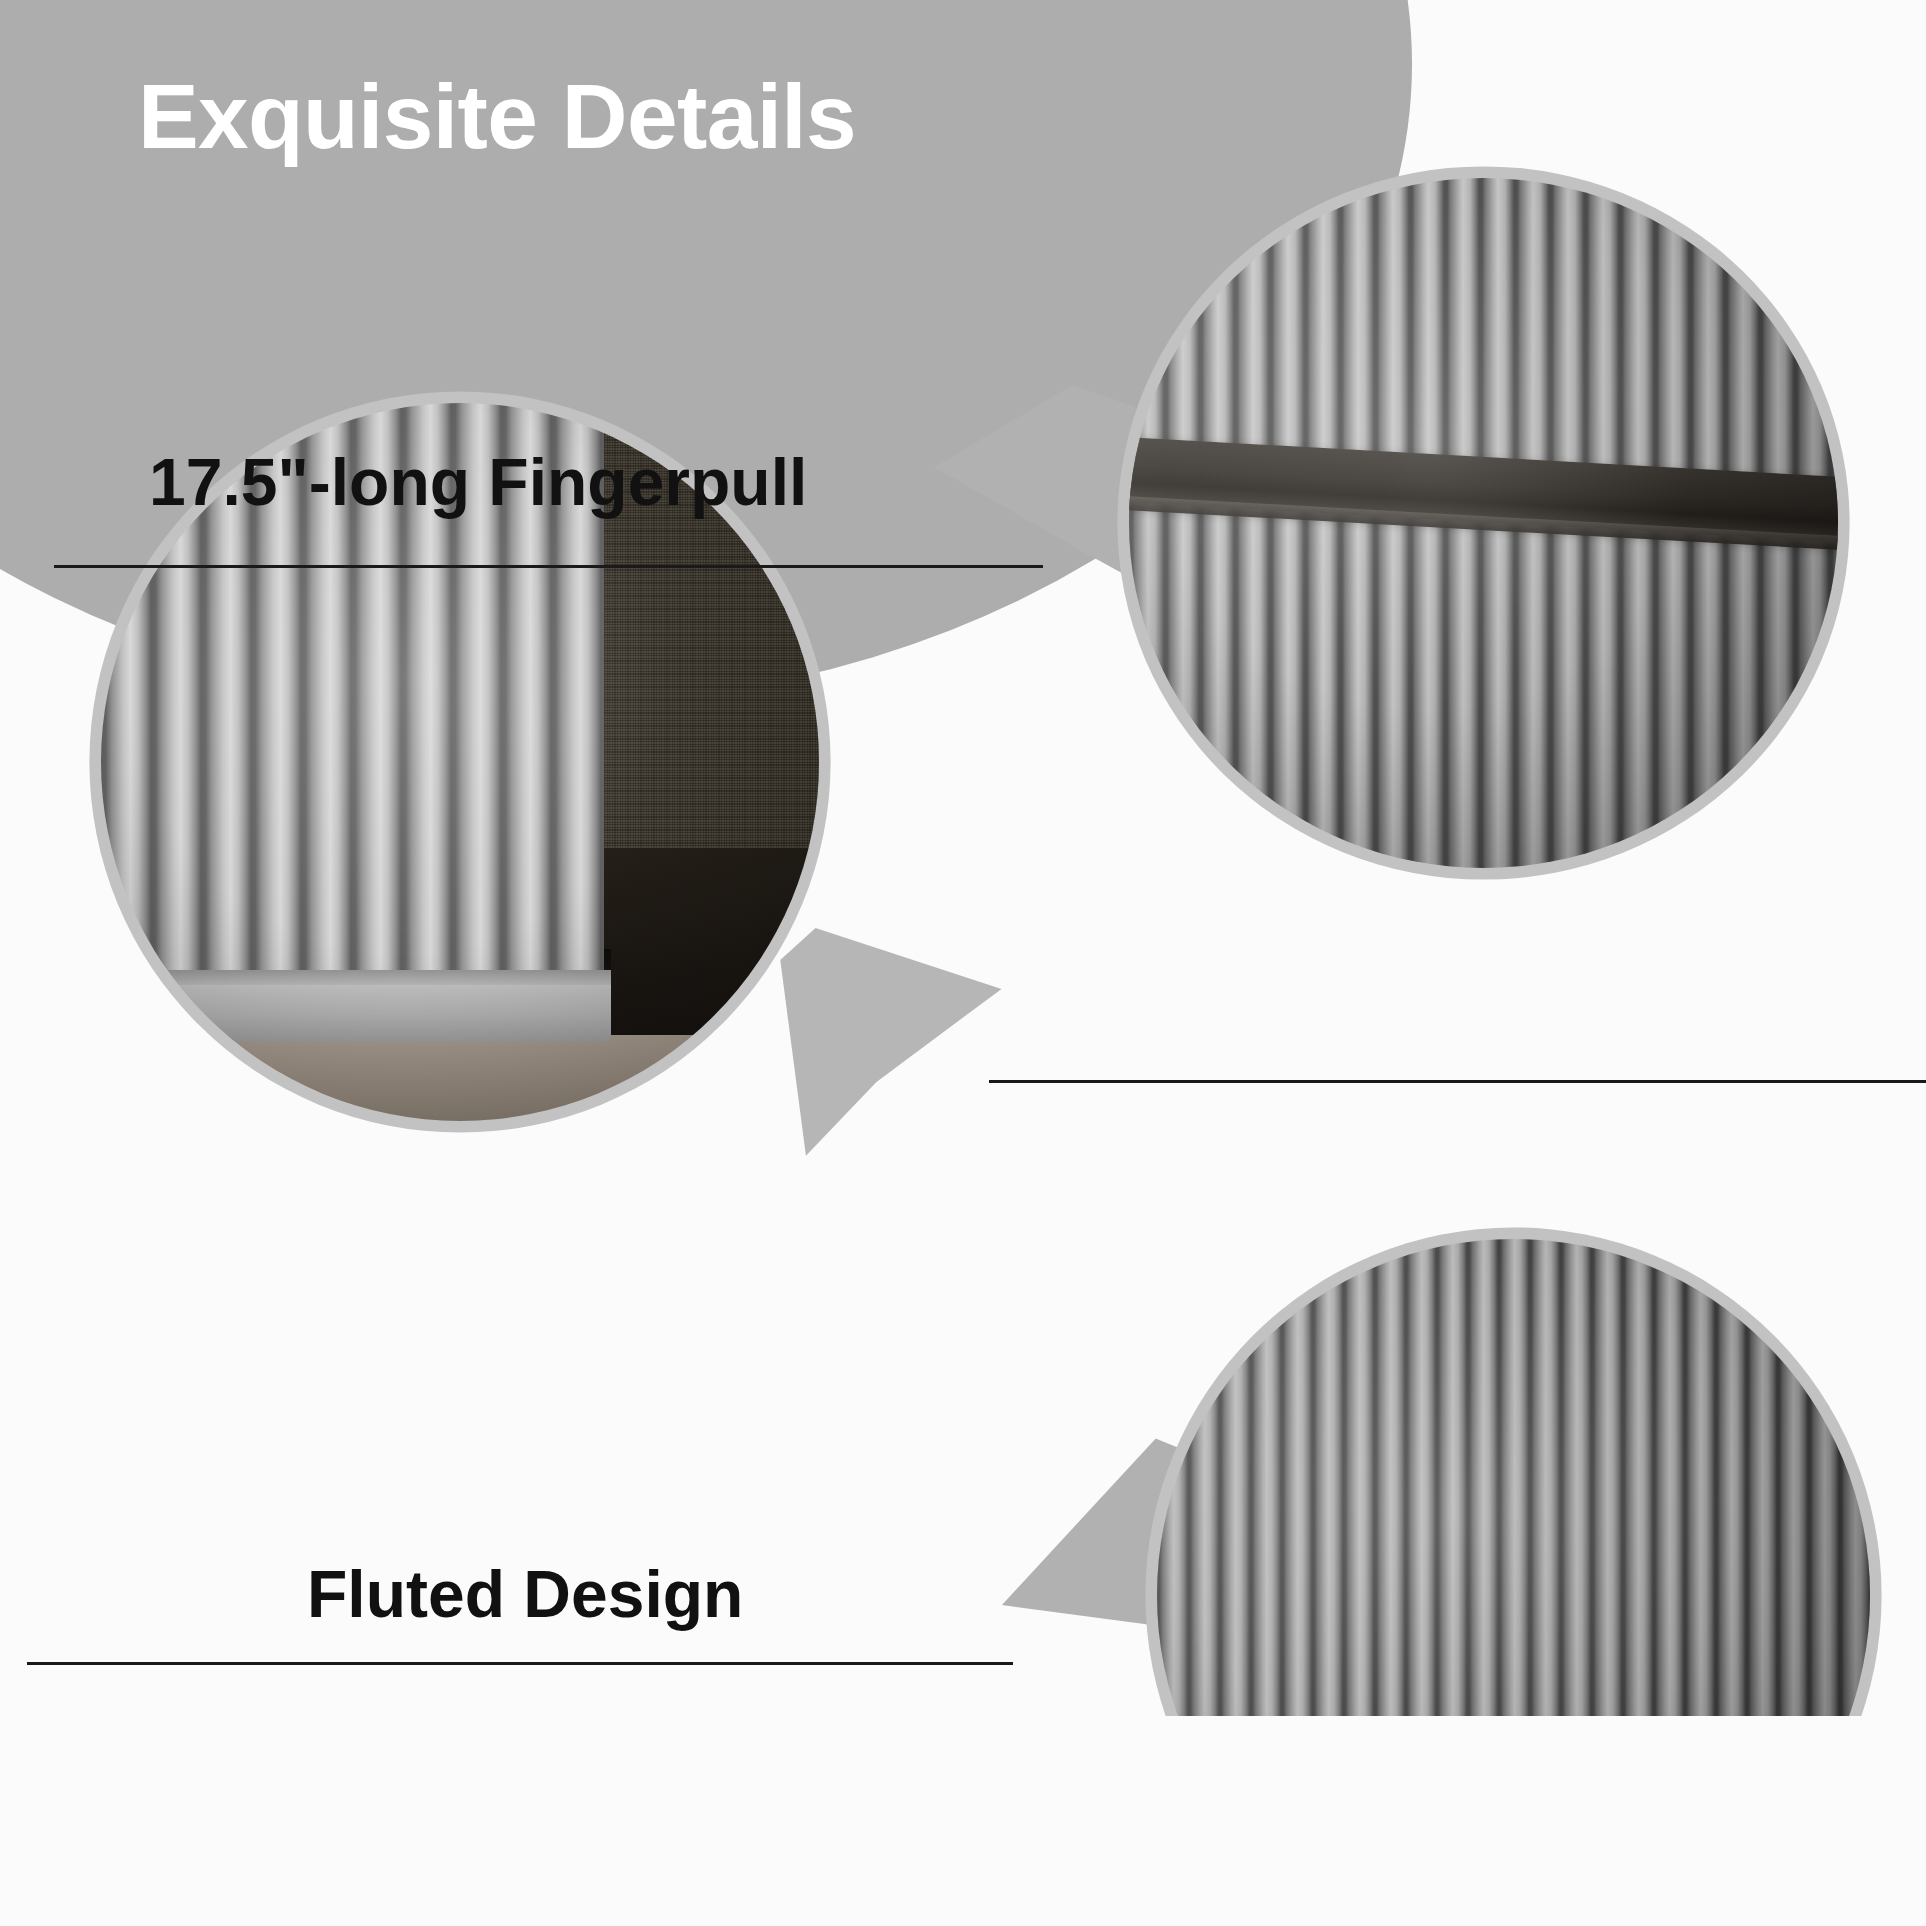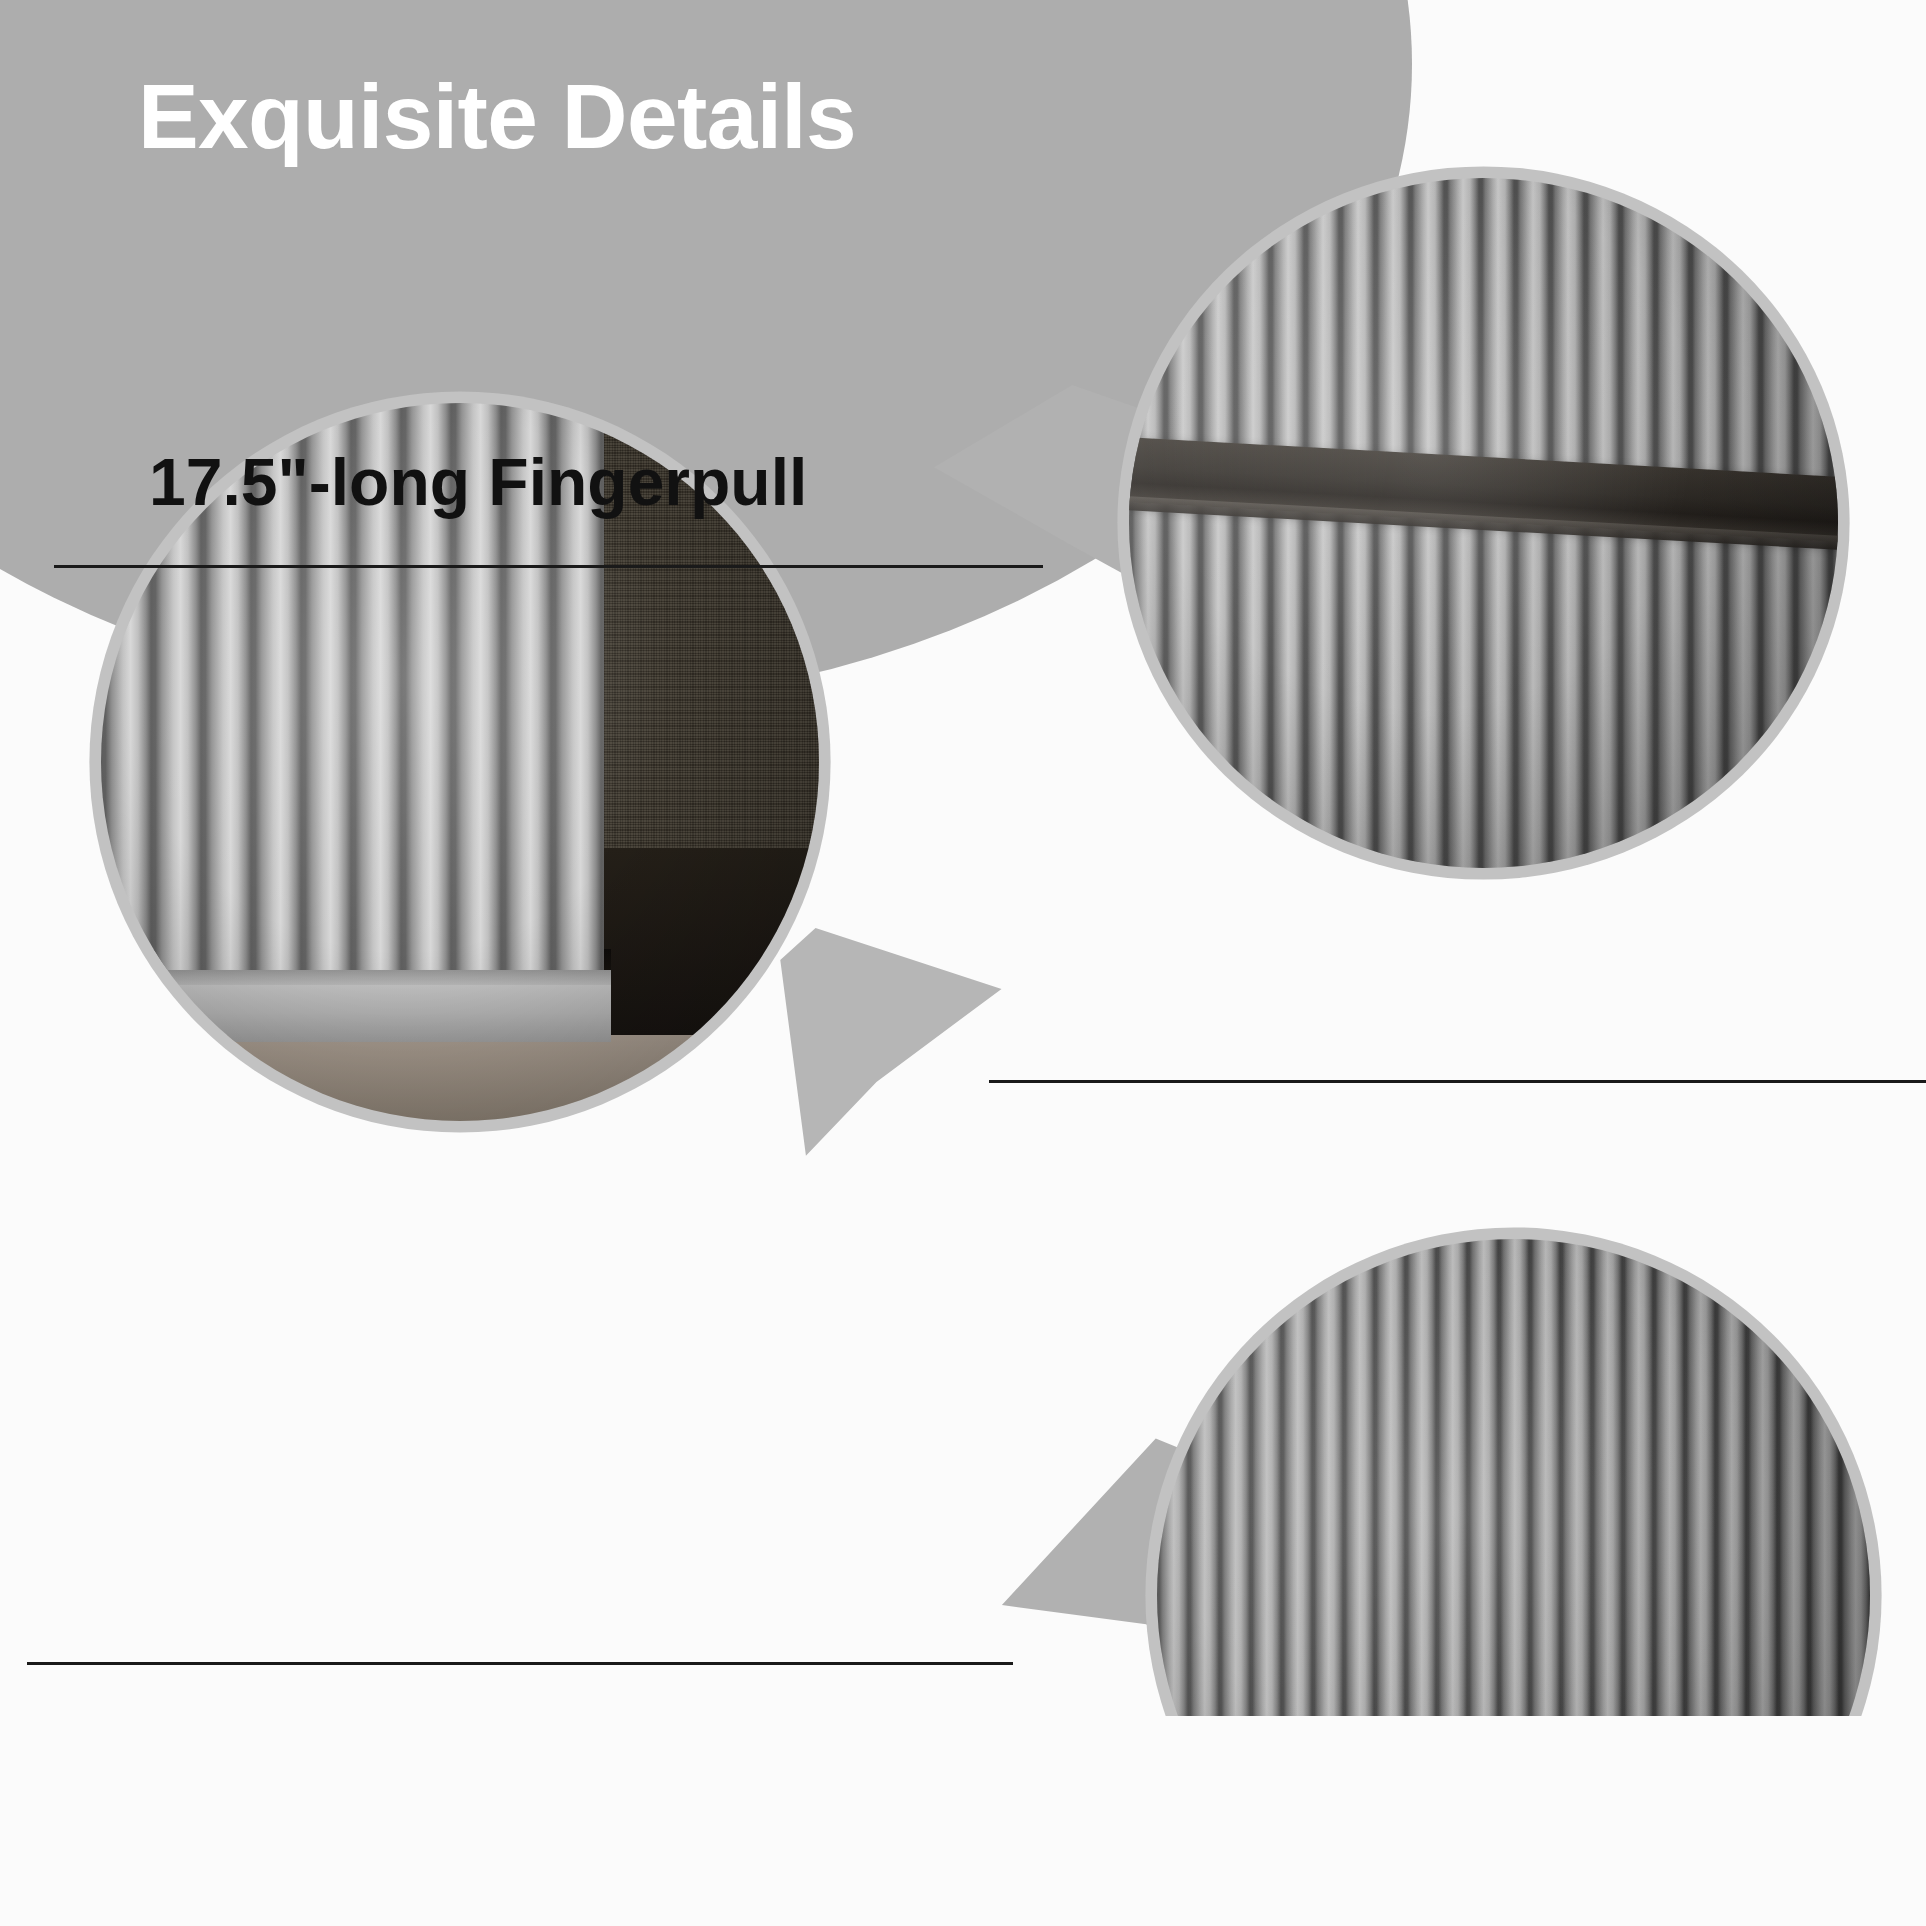--- a/index.html
+++ b/index.html
@@ -235,16 +235,17 @@
       <div class="sheen"></div>
       <div class="vignette"></div>
     </div>
   </div>
 
   <div class="feature-label" style="left:149px; top:449px; font-size:66px;">17.5"-long Fingerpull</div>
   <div class="rule" style="left:54px; top:565px; width:989px;"></div>
 
   <div class="rule" style="left:989px; top:1080px; width:944px;"></div>
 
+  <div class="feature-label" style="left:307px; top:1561px; font-size:66px;">Fluted Design</div>
   <div class="rule" style="left:27px; top:1662px; width:986px;"></div>
 
 </div>
 
 
 </body></html>

